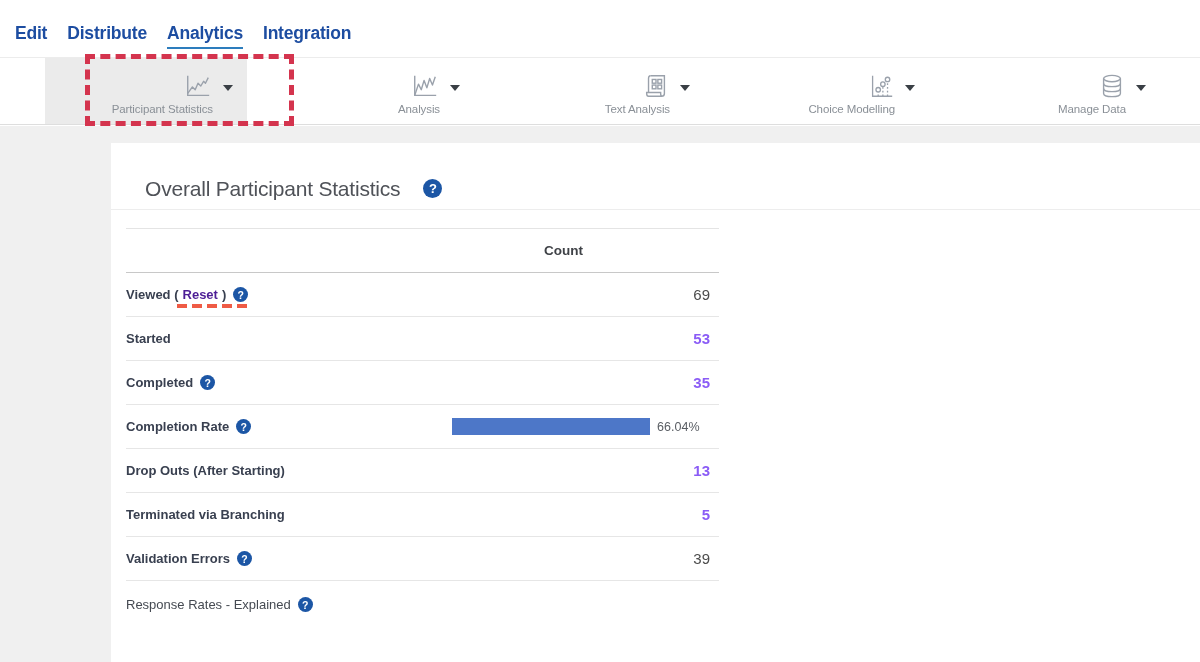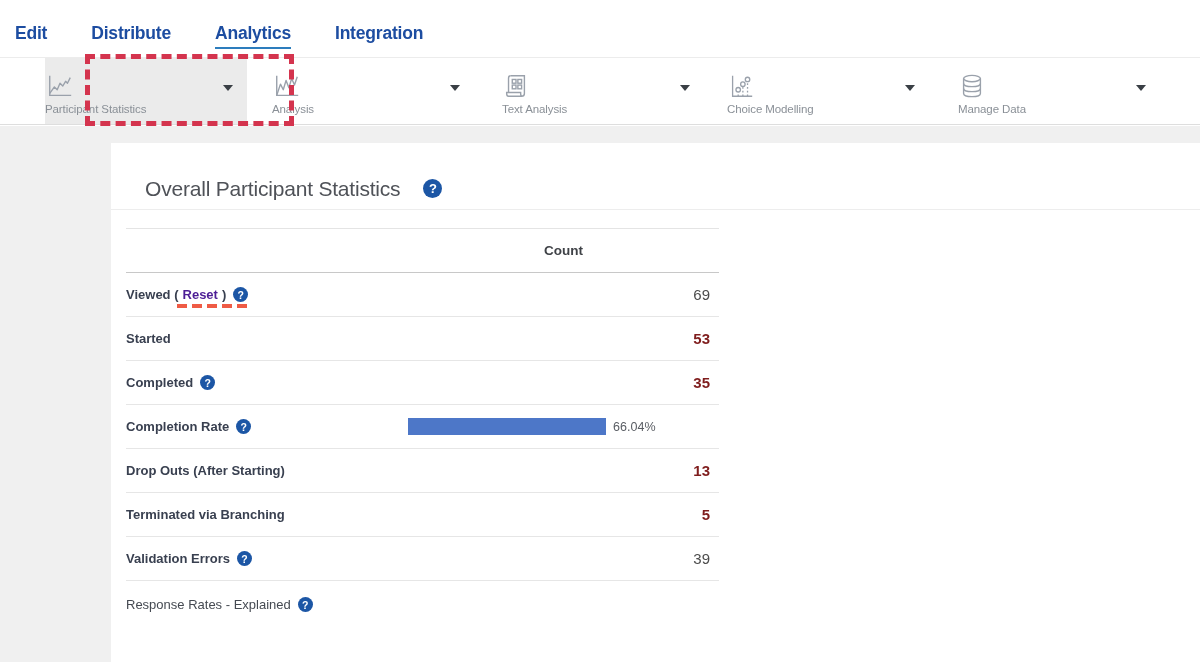--- a/index.html
+++ b/index.html
@@ -1,31 +1,31 @@
 <!DOCTYPE html>
 <html><head>
 <meta charset="utf-8">
 <style>
   * { margin:0; padding:0; box-sizing:border-box; }
   html,body { width:1200px; height:662px; overflow:hidden;
     font-family:"Liberation Sans", sans-serif; background:#fff; position:relative; }
 
   
   .nav { height:57px; background:#fff; display:flex; align-items:flex-end;
-         padding:0 0 8px 15px; gap:44px; }
+         padding:0 0 8px 15px; gap:20px; }
   .nav a { font-size:17.5px; font-weight:700; color:#1d4da1; text-decoration:none;
            letter-spacing:-0.2px; padding-bottom:3px; border-bottom:2.5px solid transparent; }
   .nav a.active { border-bottom-color:#2d7dbd; }
 
   
   .toolbar { position:relative; height:68px; background:#fff;
              border-top:1px solid #ececec; border-bottom:1px solid #dedede; }
   .tb-item { position:absolute; top:0; height:66px; display:flex; align-items:center; }
   .tb-item.active { background:#ebebeb; }
-  .tb-btn { width:168px; display:flex; flex-direction:column; align-items:flex-start;
+  .tb-btn { width:168px; display:flex; flex-direction:column; align-items:flex-end;
             justify-content:center; gap:3px; padding-top:4px; }
   .tb-btn svg { display:block; }
   .tb-label { font-size:11.5px; color:#8a9097; letter-spacing:-0.1px; white-space:nowrap; }
   .tb-caret { width:0; height:0; border-left:5px solid transparent; border-right:5px solid transparent;
               border-top:6px solid #3a3f45; margin:0 14px 6px 10px; }
   .anno-rect { position:absolute; left:40px; top:-4px; width:209px; height:72px;
                border:5px dashed #d4344e; pointer-events:none; z-index:5; }
 
   
   .content { position:absolute; top:126px; left:0; right:0; bottom:0; background:#f0f0f0; }
@@ -42,23 +42,23 @@
 
   
   .ptable { margin:18px 0 0 15px; width:593px; }
   .thead { height:45px; display:flex; align-items:center;
            border-top:1px solid #e4e4e4; border-bottom:1px solid #c8c8c8; }
   .cell-label { width:282px; flex:none; display:flex; align-items:center;
                 font-size:13px; font-weight:700; color:#394050; }
   .cell-count { flex:1; display:flex; align-items:center; }
   .thead .cell-count { justify-content:center; font-size:13.5px; font-weight:700; color:#3f4247; }
   .trow { height:44px; display:flex; align-items:center; border-bottom:1px solid #e6e6e6;
-          position:relative; }
+          position:relative;gap:44px; }
   .val { margin-left:auto; padding-right:9px; font-size:15px; }
-  .val.accent { color:#7f1d1d; font-weight:700; }
+  .val.accent { color:#8b5cf6; font-weight:700; }
   .val.muted { color:#4c4c4c; font-weight:400; }
   .reset-link { color:#4c1d95; font-weight:700; text-decoration:none; margin:4px 4px; }
   .anno-underline { position:absolute; left:51px; top:31px; width:74px; height:4px;
     background:repeating-linear-gradient(90deg,#ef5b45 0 10px,transparent 10px 15px);
     pointer-events:none; }
 
   .bar-fill { height:17px; background:#4d77c8; }
   .bar-pct { font-size:12.5px; color:#5a5e64; margin-left:7px; }
 
   

